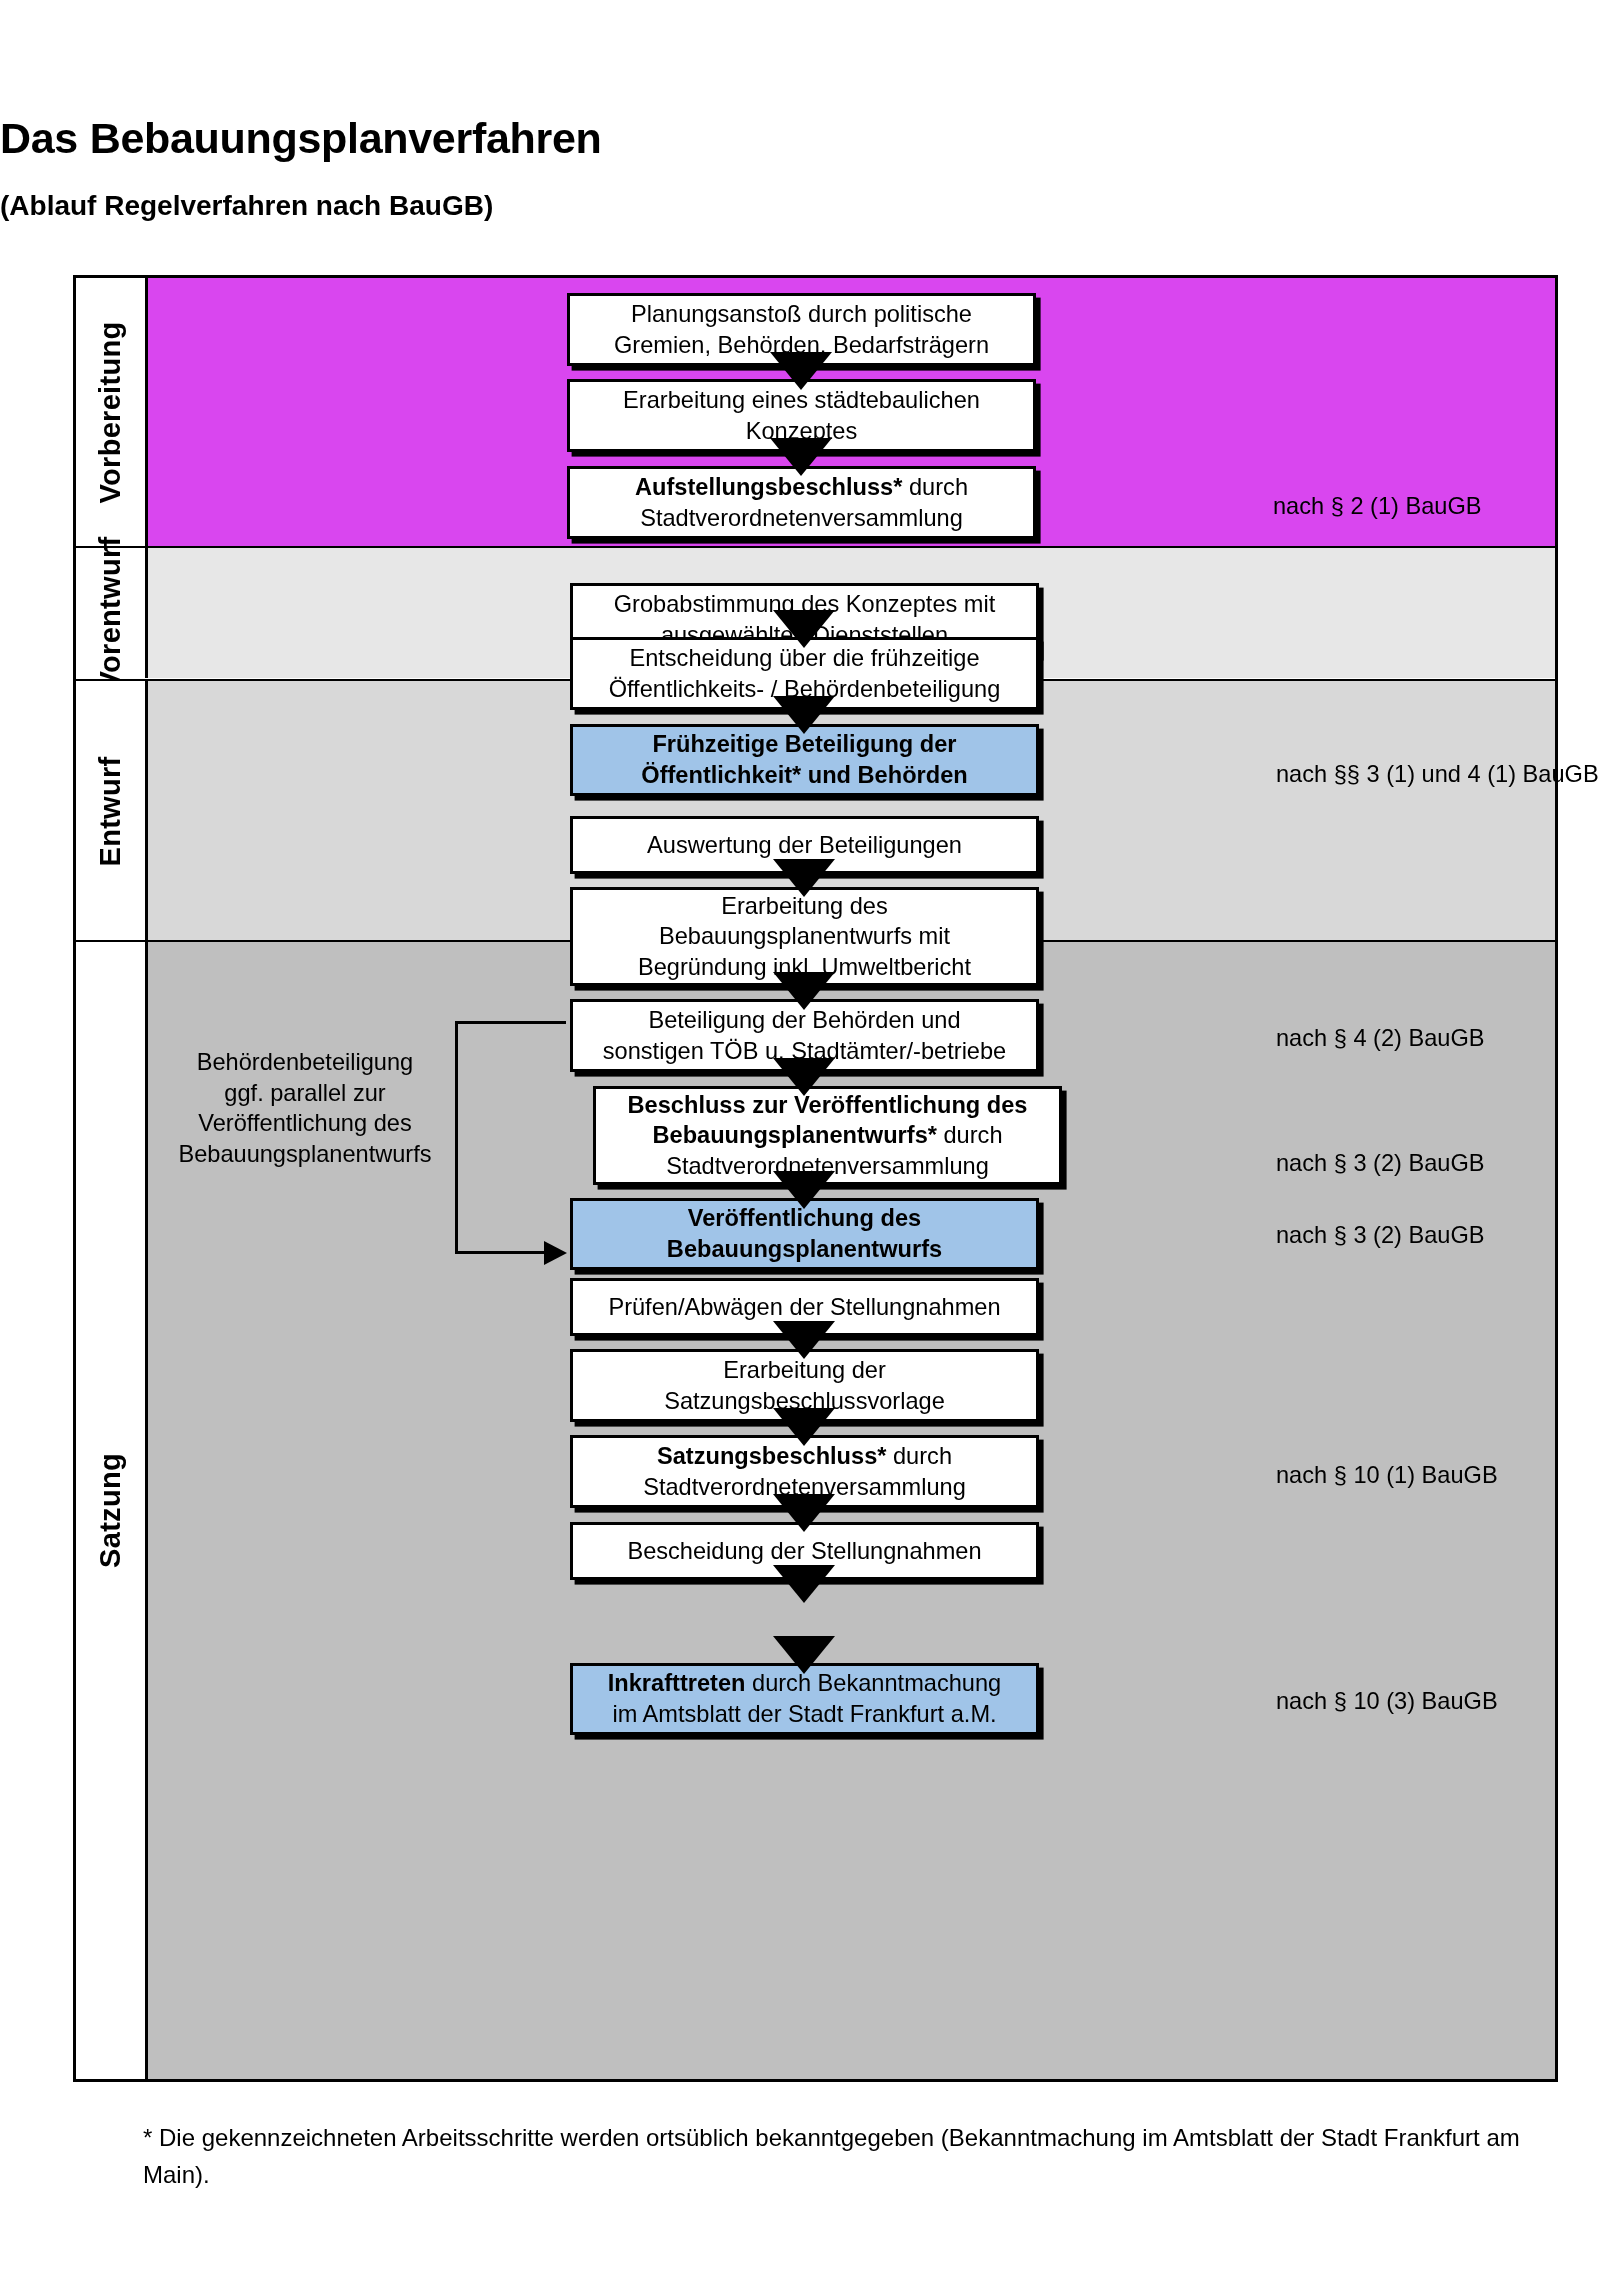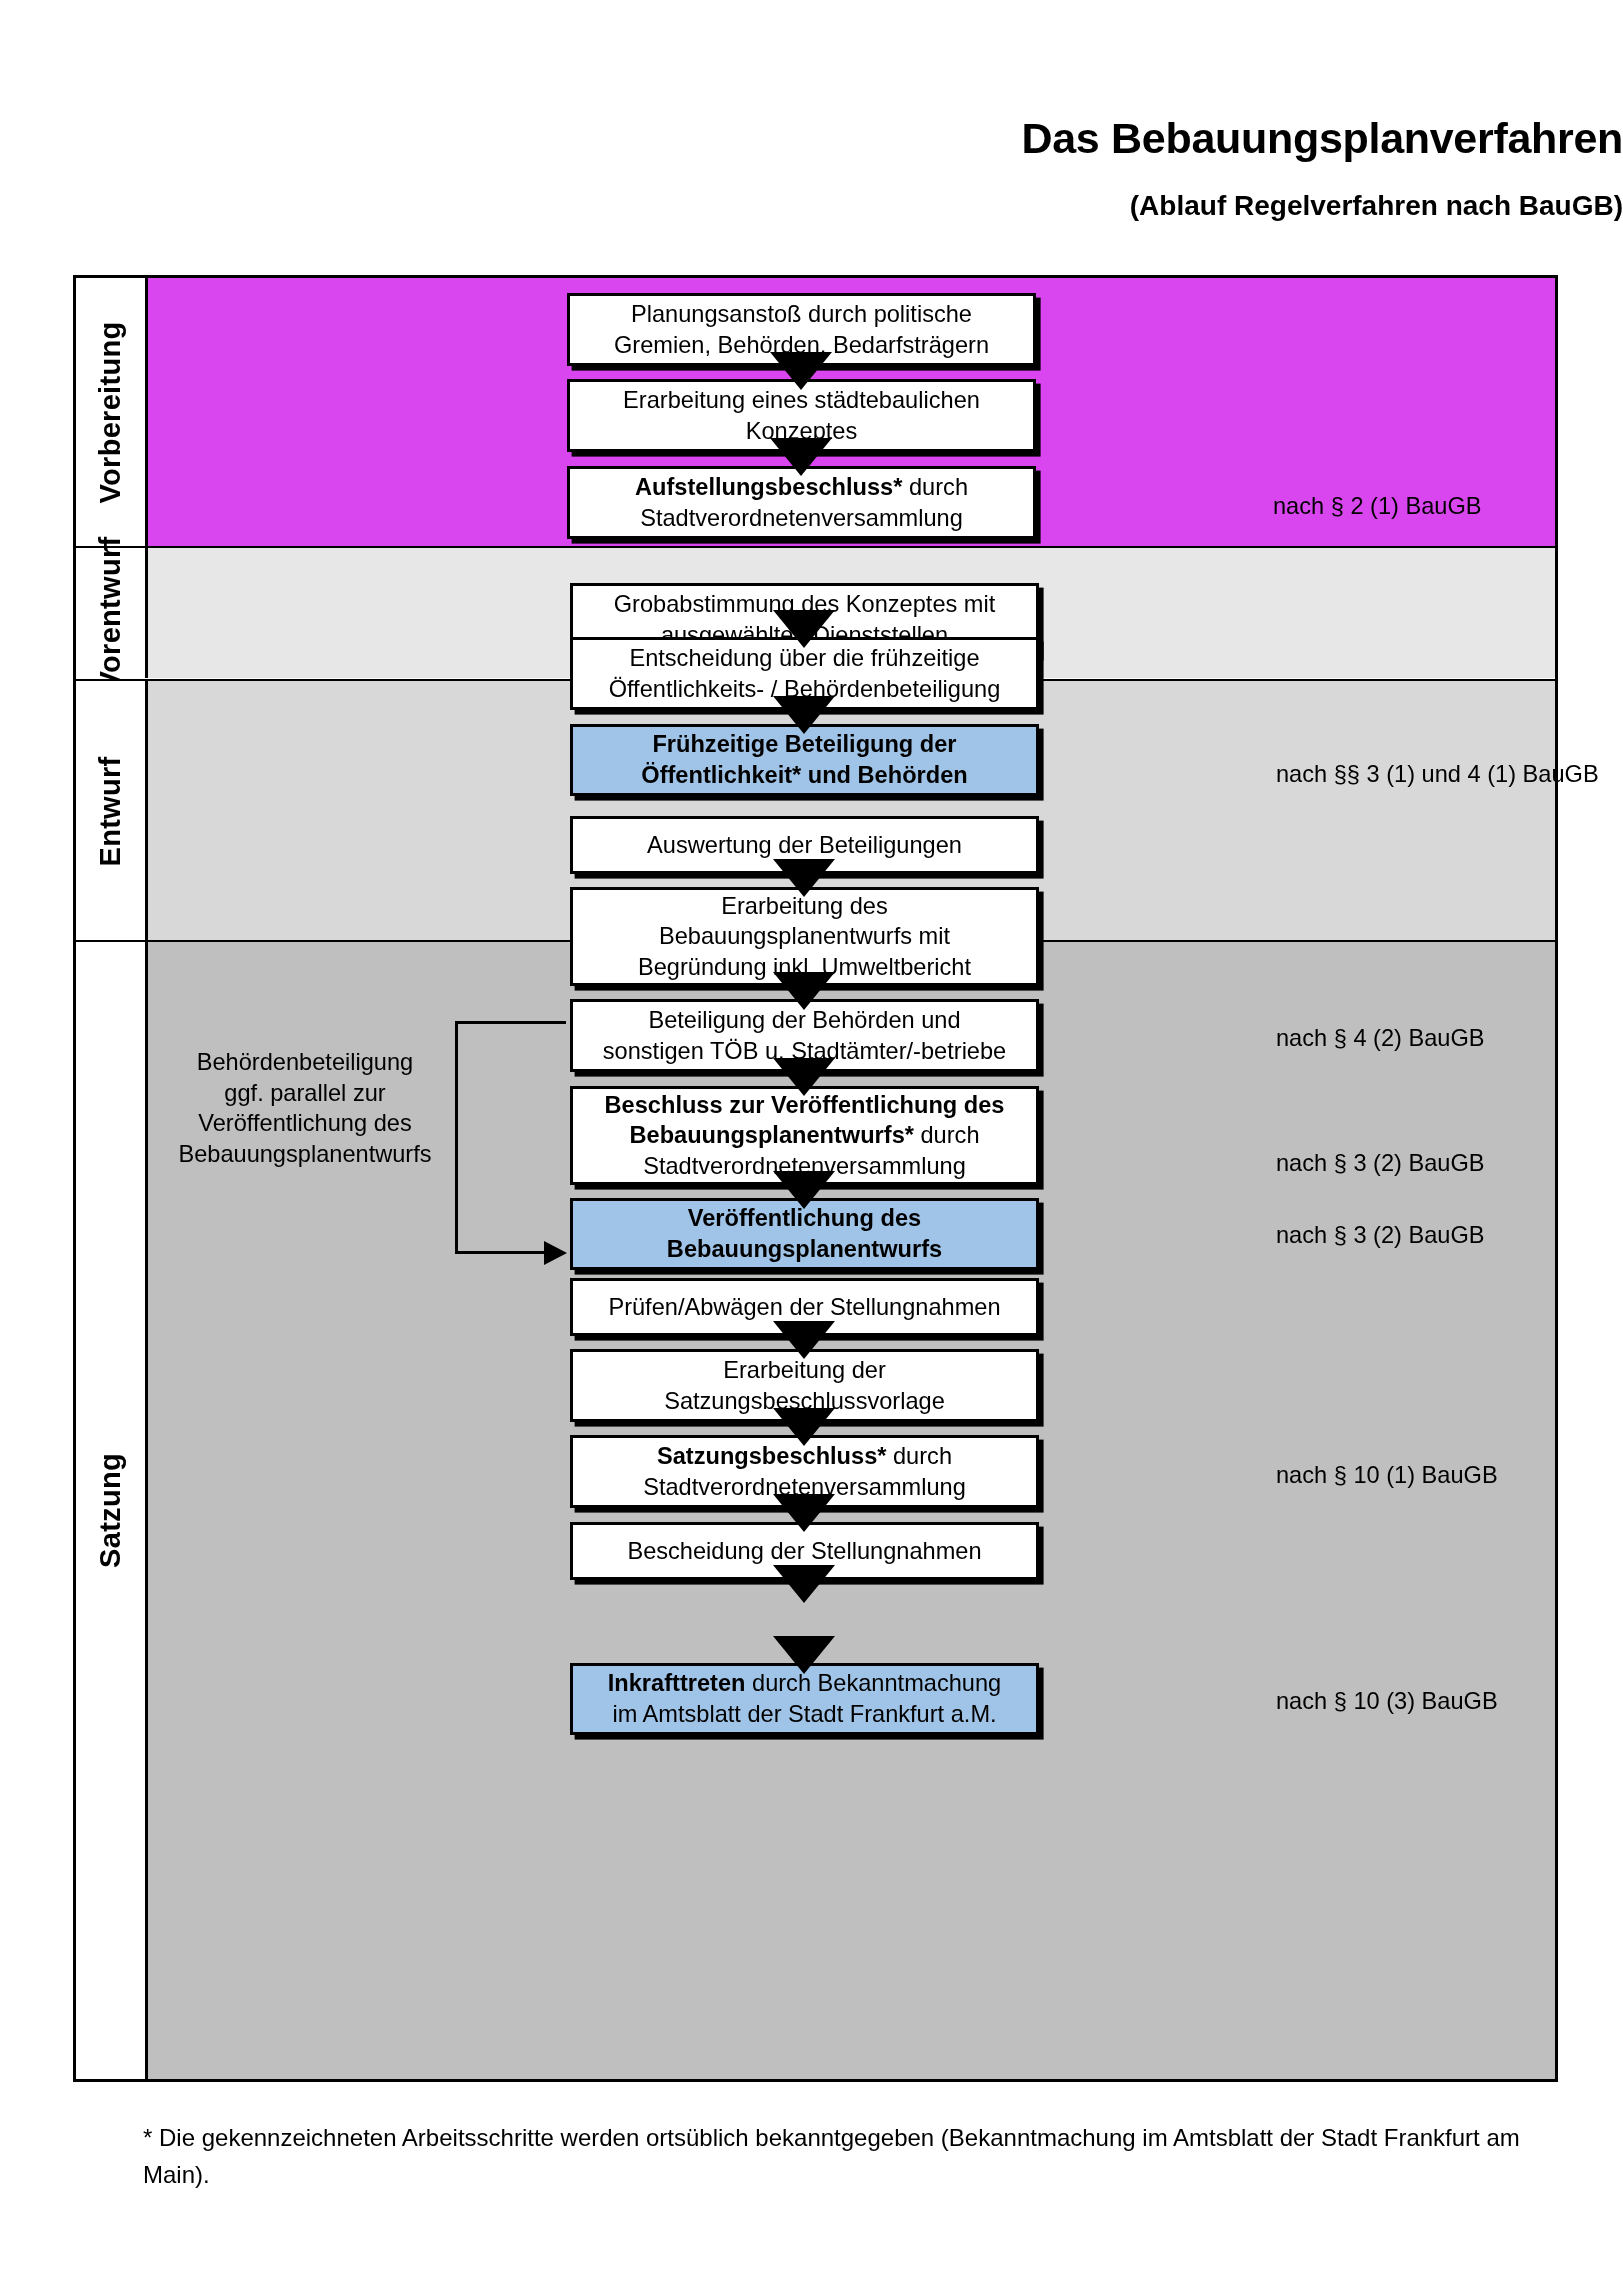--- a/index.html
+++ b/index.html
@@ -12,21 +12,21 @@
     width: 1623px;
     height: 2295px;
     font-family: "Liberation Sans", sans-serif;
     color: #000000;
     position: relative;
     overflow: hidden;
   }
 
   
   .header {
-    text-align: right;
+    text-align: left;
     padding-top: 115px;
   }
   .doc-title {
     font-size: 43px;
     font-weight: bold;
     letter-spacing: -0.3px;
     margin: 0;
     line-height: 1.1;
   }
   .doc-subtitle {
@@ -282,21 +282,21 @@
     <div class="node" style="pointer-events:auto;
          left:419px; top:721px; width:469px; height:73px;">
       <div class="txt">
         <span>Beteiligung der Behörden und</span><br>
         <span>sonstigen TÖB u. Stadtämter/-betriebe</span>
       </div>
     </div>
     <div class="arrow-down" style="left:622px; top:780px;"></div>
 
     <div class="node" style="pointer-events:auto;
-         left:419px; top:808px; width:469px; height:99px;">
+         left:442px; top:808px; width:469px; height:99px;">
       <div class="txt">
         <b>Beschluss zur Veröffentlichung des</b><br>
         <b>Bebauungsplanentwurfs*</b><span> durch</span><br>
         <span>Stadtverordnetenversammlung</span>
       </div>
     </div>
     <div class="arrow-down" style="left:622px; top:893px;"></div>
 
     <div class="node blue" style="pointer-events:auto;
          left:419px; top:920px; width:469px; height:72px;">

